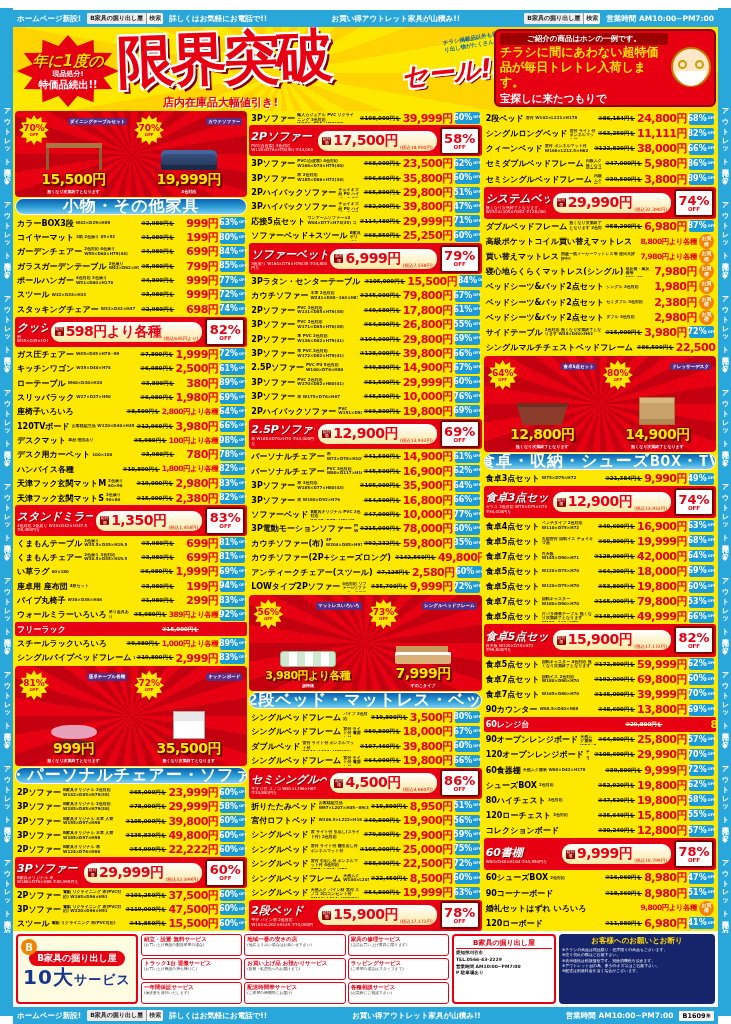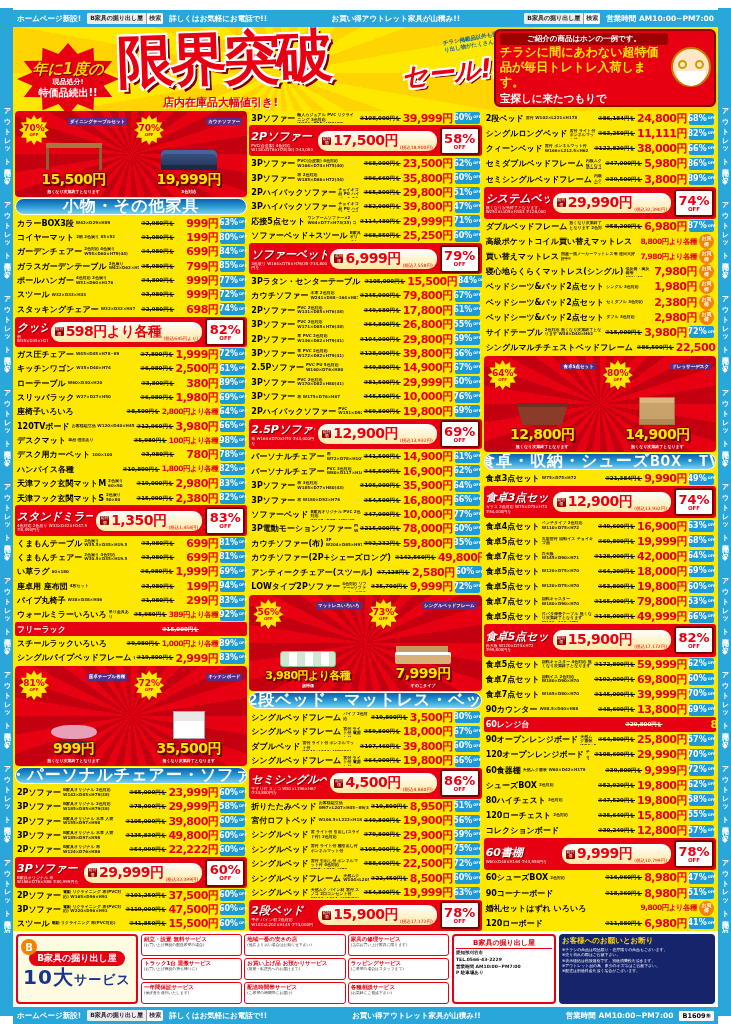--- a/index.html
+++ b/index.html
@@ -19,21 +19,21 @@
              overflow:hidden;font-size:6px;flex:0 0 auto;}
   .shopbadge b{padding:1px 3px;background:#ececec;font-weight:bold;}
   .shopbadge i{font-style:normal;background:#fff;border-left:1px solid #999;padding:1px 2px;color:#333;}
   .bar .grow{flex:1;}
   .codebox{background:#fff;color:#000;font-size:6.5px;padding:1px 3px;border-radius:1px;}
   
   .main{position:absolute;left:13px;top:27px;width:705px;height:980px;background:#ffe800;box-sizing:border-box;}
   
   .title-zone{position:relative;height:84px;overflow:hidden;
      background:repeating-conic-gradient(from 0deg at 38% 55%,#ffe800 0 10deg,#ffd400 10deg 20deg);}
-  .burst{position:absolute;left:4px;top:16px;width:102px;height:72px;background:#e60012;
+  .burst{position:absolute;left:4px;top:8px;width:102px;height:72px;background:#e60012;
      clip-path:polygon(100% 50%,84.8% 59.3%,93.3% 75%,75.5% 75.5%,75% 93.3%,59.3% 84.8%,50% 100%,40.7% 84.8%,25% 93.3%,24.5% 75.5%,6.7% 75%,15.2% 59.3%,0 50%,15.2% 40.7%,6.7% 25%,24.5% 24.5%,25% 6.7%,40.7% 15.2%,50% 0,59.3% 15.2%,75% 6.7%,75.5% 24.5%,93.3% 25%,84.8% 40.7%);
      display:flex;flex-direction:column;align-items:center;justify-content:center;}
   .once{color:#ffd700;font-weight:900;font-style:italic;font-size:15px;text-shadow:1px 1px 0 #7a0000;}
   .subban{display:flex;flex-direction:column;align-items:center;line-height:1.1;}
   .sub1{color:#fff;font-size:7px;font-weight:bold;} .sub2{color:#fff;font-size:10px;font-weight:900;}
   .main-title{position:absolute;left:104px;top:-6px;font-size:57px;font-weight:900;color:#e60012;
      letter-spacing:-4px;transform:rotate(-2deg);
      text-shadow:2px 2px 0 #fff,-2px -2px 0 #fff,2px -2px 0 #fff,-2px 2px 0 #fff,4px 4px 0 #7a0000;}
   .sale{position:absolute;left:388px;top:28px;font-size:26px;font-weight:900;font-style:italic;color:#e60012;
      transform:rotate(-6deg);text-shadow:2px 2px 0 #fff,-2px -2px 0 #fff,2px -2px 0 #fff,-2px 2px 0 #fff,3px 3px 0 #7a0000;}
@@ -125,21 +125,21 @@
   .bten{color:#17358e;font-weight:900;font-size:20px;line-height:1;letter-spacing:1px;}
   .bten small{font-size:13px;}
   .bsvcs{flex:1 1 0;display:grid;grid-template-columns:repeat(3,1fr);gap:2px;min-width:0;}
   .svc{border:1.5px solid #e60012;border-radius:3px;background:#fff;padding:1px 2px;overflow:hidden;}
   .svc-t{color:#e60012;font-weight:900;font-size:5.5px;white-space:nowrap;}
   .svc-n{color:#333;font-size:3.8px;line-height:1.2;}
   .bstore{flex:0 0 96px;border:2px solid #e60012;border-radius:4px;background:#fff;padding:2px;overflow:hidden;}
   .bstore-n{color:#e60012;font-weight:900;font-size:7px;text-align:center;border-bottom:1px solid #e60012;margin-bottom:1px;}
   .bstore-l{font-size:4.5px;color:#111;line-height:1.5;font-weight:bold;}
   .bntc{flex:0 0 150px;background:#15246b;border-radius:4px;padding:2px 3px;overflow:hidden;}
-  .ntc-t{color:#ffd700;font-weight:900;font-size:7.5px;text-align:left;margin-bottom:1px;}
+  .ntc-t{color:#ffd700;font-weight:900;font-size:7.5px;text-align:center;margin-bottom:1px;}
   .ntc-l{color:#fff;font-size:3.9px;line-height:1.35;}
 </style>
 </head>
 <body>
 
 <div class="vstrip left">アウトレット専門店　◆　アウトレット専門店　◆　アウトレット専門店　◆　アウトレット専門店　◆　アウトレット専門店　◆　アウトレット専門店　◆　アウトレット専門店　◆　アウトレット専門店　◆　アウトレット専門店</div>
 <div class="vstrip right">アウトレット専門店　◆　アウトレット専門店　◆　アウトレット専門店　◆　アウトレット専門店　◆　アウトレット専門店　◆　アウトレット専門店　◆　アウトレット専門店　◆　アウトレット専門店　◆　アウトレット専門店</div>
 
 <div class="bar top">
   <span>ホームページ新設!</span>

